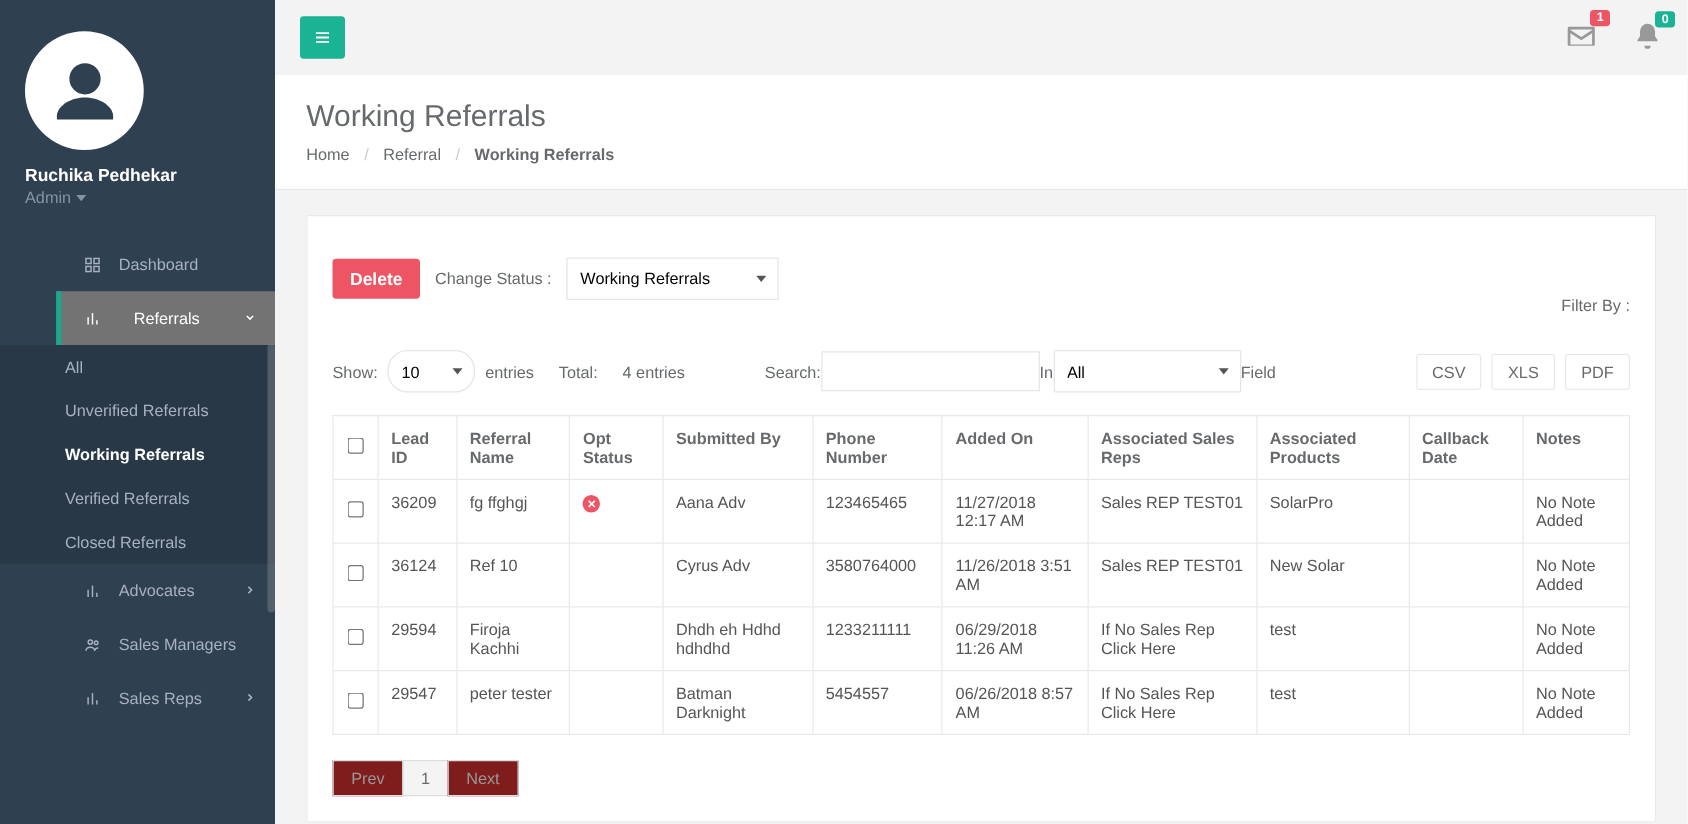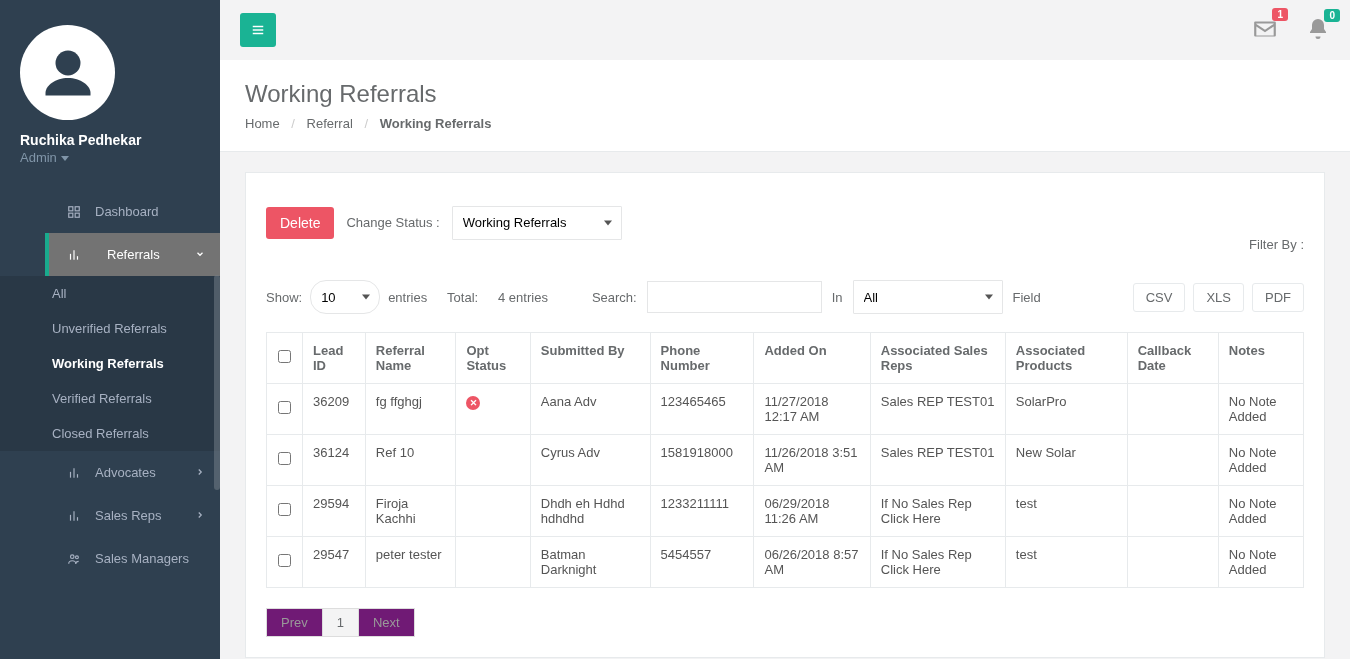--- a/index.html
+++ b/index.html
@@ -37,44 +37,44 @@
 .page-title { font-size: 24px; font-weight: 300; color: #676a6c; margin-bottom: 8px; }
 .breadcrumb { font-size: 13px; color: #676a6c; }
 .breadcrumb .sep { margin: 0 8px; color: #ccc; }
 .breadcrumb .current { font-weight: 700; }
 
 .content { padding: 20px 25px 30px 25px; }
 .panel { background: #fff; border: 1px solid #e7eaec; padding: 20px; }
 
 .row1 { display: flex; align-items: center; justify-content: space-between; margin-bottom: 28px; flex-wrap: wrap; gap:10px;}
 .row1-left { display: flex; align-items: center; gap: 12px; }
-.btn-del { background: #ed5565; color: #fff; border: none; padding: 8px 14px; border-radius: 3px; cursor: pointer; font-size: 14px;}
+.btn-del { background: #ed5565; color: #fff; border: none; padding: 8px 14px; border-radius: 3px; cursor: pointer; font-size: 14px; font-weight: bold;}
 .lbl { font-size: 13px; color: #676a6c; }
 .sel { border: 1px solid #e5e6e7; background: #fff; padding: 6px 24px 6px 10px; font-size: 13px; height: 34px; appearance: none; -webkit-appearance:none; position: relative; min-width: 170px; border-radius:1px;}
 .sel-wrap { position: relative; display: inline-block; }
 .sel-wrap::after { content: ""; position: absolute; right: 10px; top: 50%; transform: translateY(-50%); width:0; height:0; border-left:4px solid transparent; border-right:4px solid transparent; border-top:5px solid #555; pointer-events:none;}
 .sel-sm { min-width: 70px; border-radius: 16px; }
 .sel-md { min-width: 150px; }
 .row1-right { display: flex; align-items: center; gap: 15px; margin-top: 44px; }
 
 .row2 { display: flex; align-items: center; justify-content: space-between; margin-bottom: 18px; flex-wrap: wrap; gap:10px;}
 .row2-left { display: flex; align-items: center; gap: 8px; }
-.row2-mid { display: flex; align-items: center; gap: 10px; }
+.row2-mid { display: flex; align-items: center; }
 .input-text { border: 1px solid #e5e6e7; padding: 6px 10px; font-size: 13px; height: 32px; width: 175px; }
 .btn-exp { background: #fff; border: 1px solid #e7eaec; padding: 6px 12px; font-size: 13px; cursor: pointer; color: #676a6c; border-radius:3px;}
 .row2-right { display: flex; align-items: center; gap: 8px; padding-left: 48px; }
 
 table.data { width: 100%; border-collapse: collapse; margin-bottom: 20px; border: 1px solid #e7eaec;}
 table.data th, table.data td { border: 1px solid #e7eaec; padding: 10px 10px; text-align: left; vertical-align: top; font-size: 13px;}
 table.data th { font-weight: 700; color: #676a6c; background: #fff; }
 table.data th.chk, table.data td.chk { width: 36px; text-align: center; vertical-align: middle;}
 .opt-x { display:inline-flex; width:14px; height:14px; border-radius:50%; background:#ed5565; color:#fff; align-items:center; justify-content:center; font-size:9px; font-weight:bold;}
 
 .pager { display: flex; gap: 0; }
-.pg-btn { border: 1px solid #ddd; background: #701a75; padding: 6px 14px; font-size: 13px; color: #999; cursor: pointer; margin-left:-1px;}
+.pg-btn { border: 1px solid #ddd; background: #7f1d1d; padding: 6px 14px; font-size: 13px; color: #999; cursor: pointer; margin-left:-1px;}
 .pg-btn:first-child{margin-left:0;}
 .pg-btn.active { background: #f4f4f4; color: #676a6c; }
 input[type="checkbox"]{ width:13px; height:13px; cursor:pointer;}
 a.bc-link{ color:#676a6c; text-decoration:none; cursor:pointer;}
 </style>
 </head>
 <body>
 
 <div class="sidebar">
   <div class="profile">
@@ -128,40 +128,40 @@
           </svg>
         </span>
       <span>Advocates</span>
       <span class="chev"><svg width="10" height="10" viewBox="0 0 24 24" fill="none" stroke="currentColor" stroke-width="3">
             <polyline points="9 18 15 12 9 6"></polyline>
           </svg></span>
     </li>
     <li class="nav-item">
       <span class="nicon">
           <svg width="14" height="14" viewBox="0 0 24 24" fill="none" stroke="currentColor" stroke-width="2">
+            <circle cx="9" cy="8" r="3"></circle>
+            <circle cx="17" cy="9" r="2.5"></circle>
+            <path d="M3 20c0-3 3-5 6-5s6 2 6 5"></path>
+            <path d="M15 20c0-2 2-4 5-4"></path>
+          </svg>
+        </span>
+      <span>Sales Managers</span>
+    </li>
+    <li class="nav-item">
+      <span class="nicon">
+          <svg width="14" height="14" viewBox="0 0 24 24" fill="none" stroke="currentColor" stroke-width="2">
             <line x1="6" y1="20" x2="6" y2="10"></line>
             <line x1="12" y1="20" x2="12" y2="4"></line>
             <line x1="18" y1="20" x2="18" y2="14"></line>
           </svg>
         </span>
       <span>Sales Reps</span>
       <span class="chev"><svg width="10" height="10" viewBox="0 0 24 24" fill="none" stroke="currentColor" stroke-width="3">
             <polyline points="9 18 15 12 9 6"></polyline>
           </svg></span>
-    </li>
-    <li class="nav-item">
-      <span class="nicon">
-          <svg width="14" height="14" viewBox="0 0 24 24" fill="none" stroke="currentColor" stroke-width="2">
-            <circle cx="9" cy="8" r="3"></circle>
-            <circle cx="17" cy="9" r="2.5"></circle>
-            <path d="M3 20c0-3 3-5 6-5s6 2 6 5"></path>
-            <path d="M15 20c0-2 2-4 5-4"></path>
-          </svg>
-        </span>
-      <span>Sales Managers</span>
     </li>
   </ul>
   <div class="scroll-ind"></div>
 </div>
 
 <div class="main">
   <div class="topbar">
     <button class="menu-btn">
       <svg width="14" height="14" viewBox="0 0 24 24" fill="none" stroke="#fff" stroke-width="2.5">
           <line x1="3" y1="6" x2="21" y2="6"></line>
@@ -263,21 +263,21 @@
               <td>SolarPro</td>
               <td></td>
               <td>No Note Added</td>
             </tr>
             <tr>
               <td class="chk"><input type="checkbox" style=""></td>
               <td>36124</td>
               <td>Ref 10</td>
               <td></td>
               <td>Cyrus Adv</td>
-              <td>1581918000</td>
+              <td>3580764000</td>
               <td>11/26/2018 3:51 AM</td>
               <td>Sales REP TEST01</td>
               <td>New Solar</td>
               <td></td>
               <td>No Note Added</td>
             </tr>
             <tr>
               <td class="chk"><input type="checkbox" style=""></td>
               <td>29594</td>
               <td>Firoja Kachhi</td>

